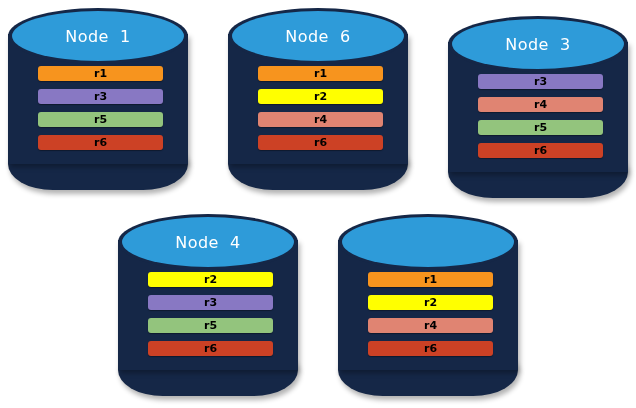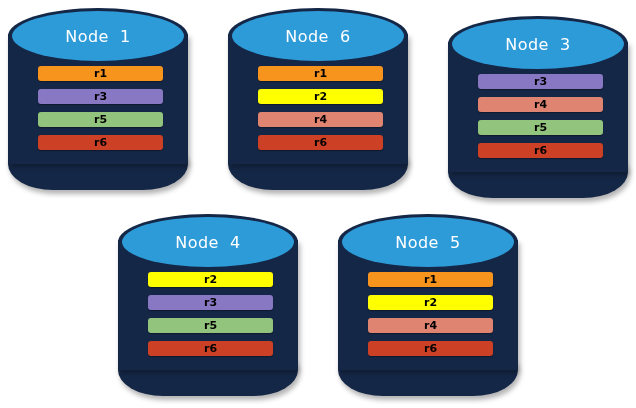--- a/index.html
+++ b/index.html
@@ -194,21 +194,20 @@
         <div class="replica-bar" style="background: rgb(204, 65, 37);">r6</div>
       </div>
     </div>
     <div class="node" style="left: 338px; top: 214px;">
       <div class="node-body">
         <div class="cyl-bottom"></div>
         <div class="cyl-side"></div>
         <div class="cyl-rim"></div>
         <div class="cyl-top"></div>
       </div>
-      <div class="node-label">Node  5</div>
       <div class="replica-stack">
         <div class="replica-bar" style="background: rgb(247, 148, 30);">r1</div>
         <div class="replica-bar" style="background: rgb(255, 255, 0);">r2</div>
         <div class="replica-bar" style="background: rgb(224, 132, 114);">r4</div>
         <div class="replica-bar" style="background: rgb(204, 65, 37);">r6</div>
       </div>
     </div>
   </div>
 
 </body></html>

